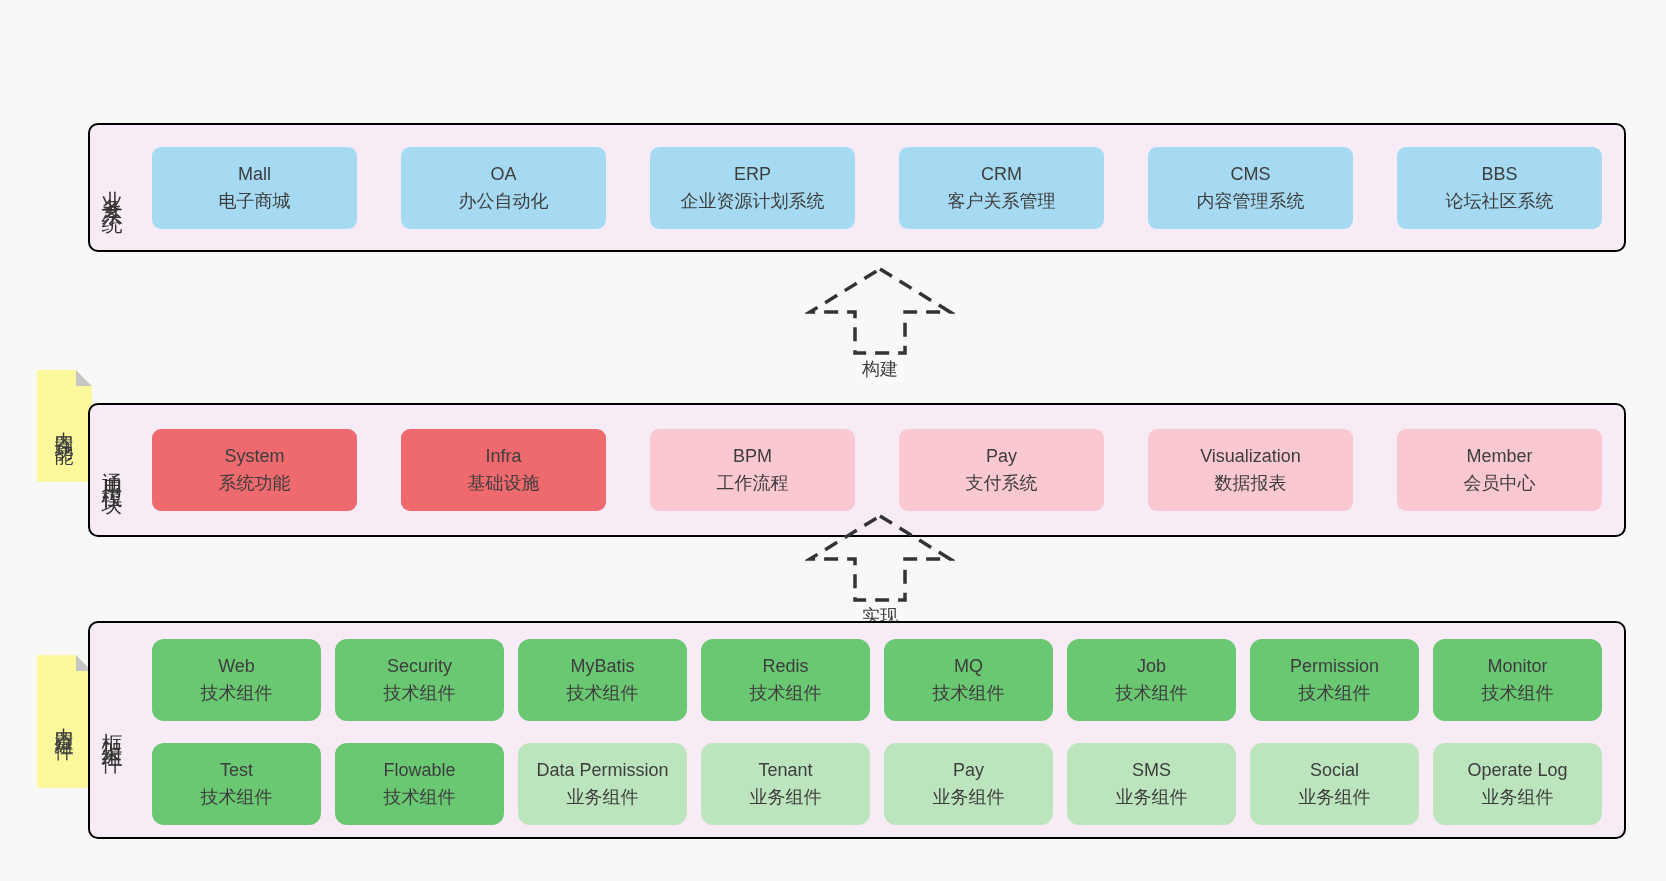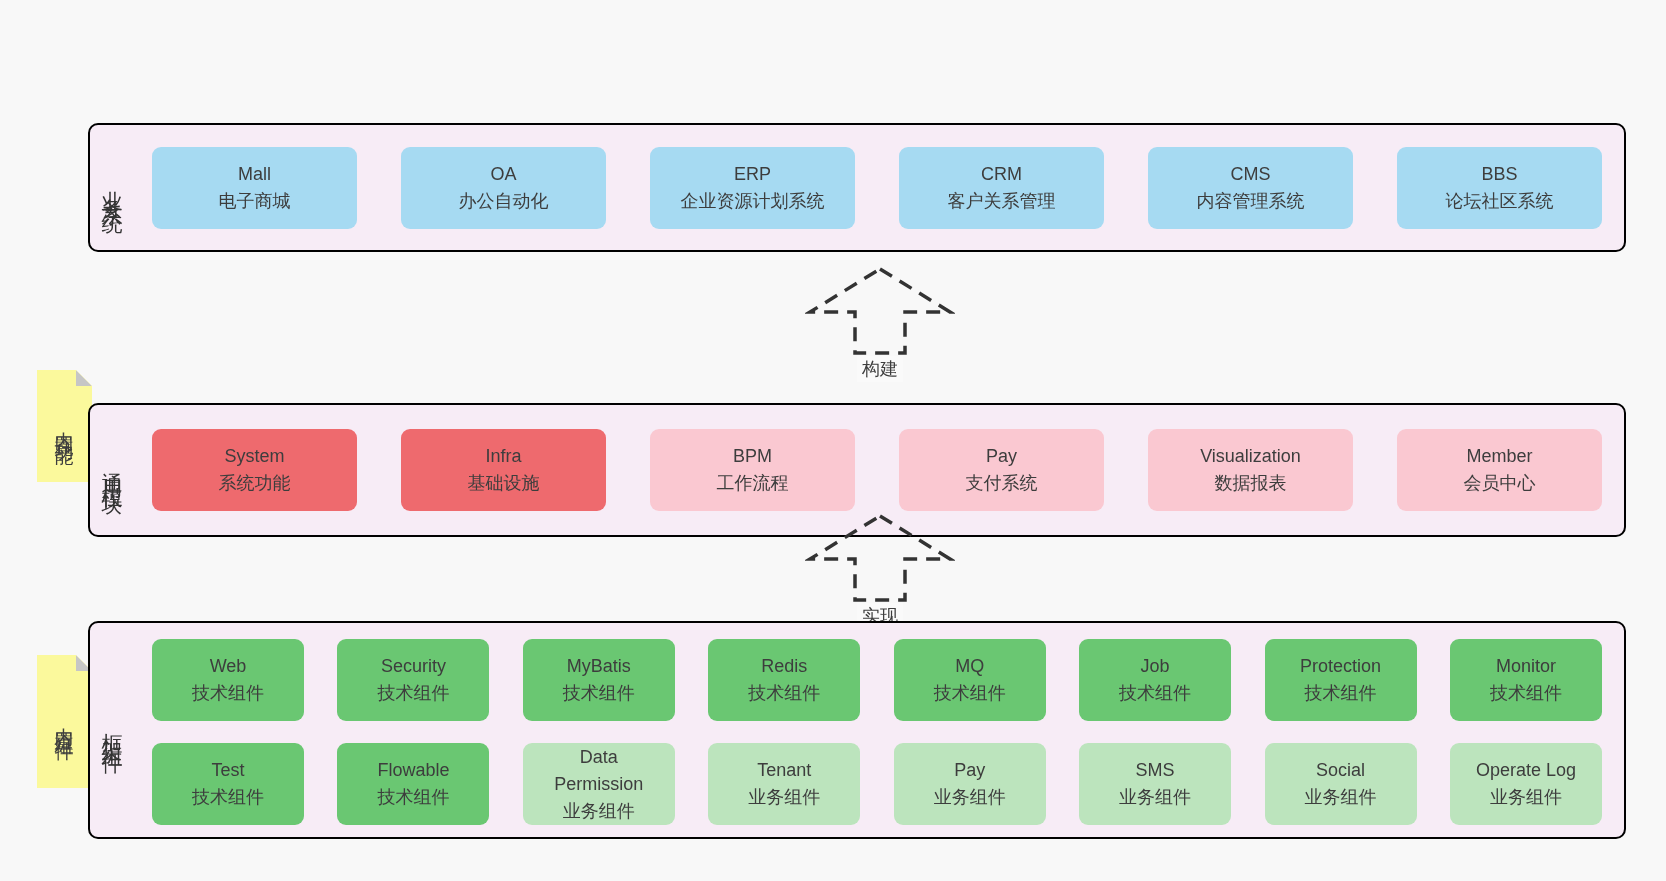--- a/index.html
+++ b/index.html
@@ -67,21 +67,21 @@
     display: flex;
     flex-direction: column;
     align-items: center;
     justify-content: center;
     text-align: center;
     font-size: 18px;
     line-height: 27px;
     padding: 0 10px;
   }
   .w6 { width: 205px; }
-  .w8 { width: 152px; }
+  .w8 { width: 169px; border-radius: 12px; }
 
   .blue        { background: #a6daf2; }
   .red         { background: #ee6a6e; }
   .pink        { background: #fac8d1; text-align: center; }
   .green       { background: #6ac772; }
   .green-light { background: #bce4bd; }
 
   
   .sticky {
     position: absolute;
@@ -246,21 +246,21 @@
       </div>
       <div class="box w8 green">
         <div>MQ</div>
         <div>技术组件</div>
       </div>
       <div class="box w8 green">
         <div>Job</div>
         <div>技术组件</div>
       </div>
       <div class="box w8 green">
-        <div>Protection</div>
+        <div>Permission</div>
         <div>技术组件</div>
       </div>
       <div class="box w8 green">
         <div>Monitor</div>
         <div>技术组件</div>
       </div>
     </div>
     <div class="row">
       <div class="box w8 green">
         <div>Test</div>

